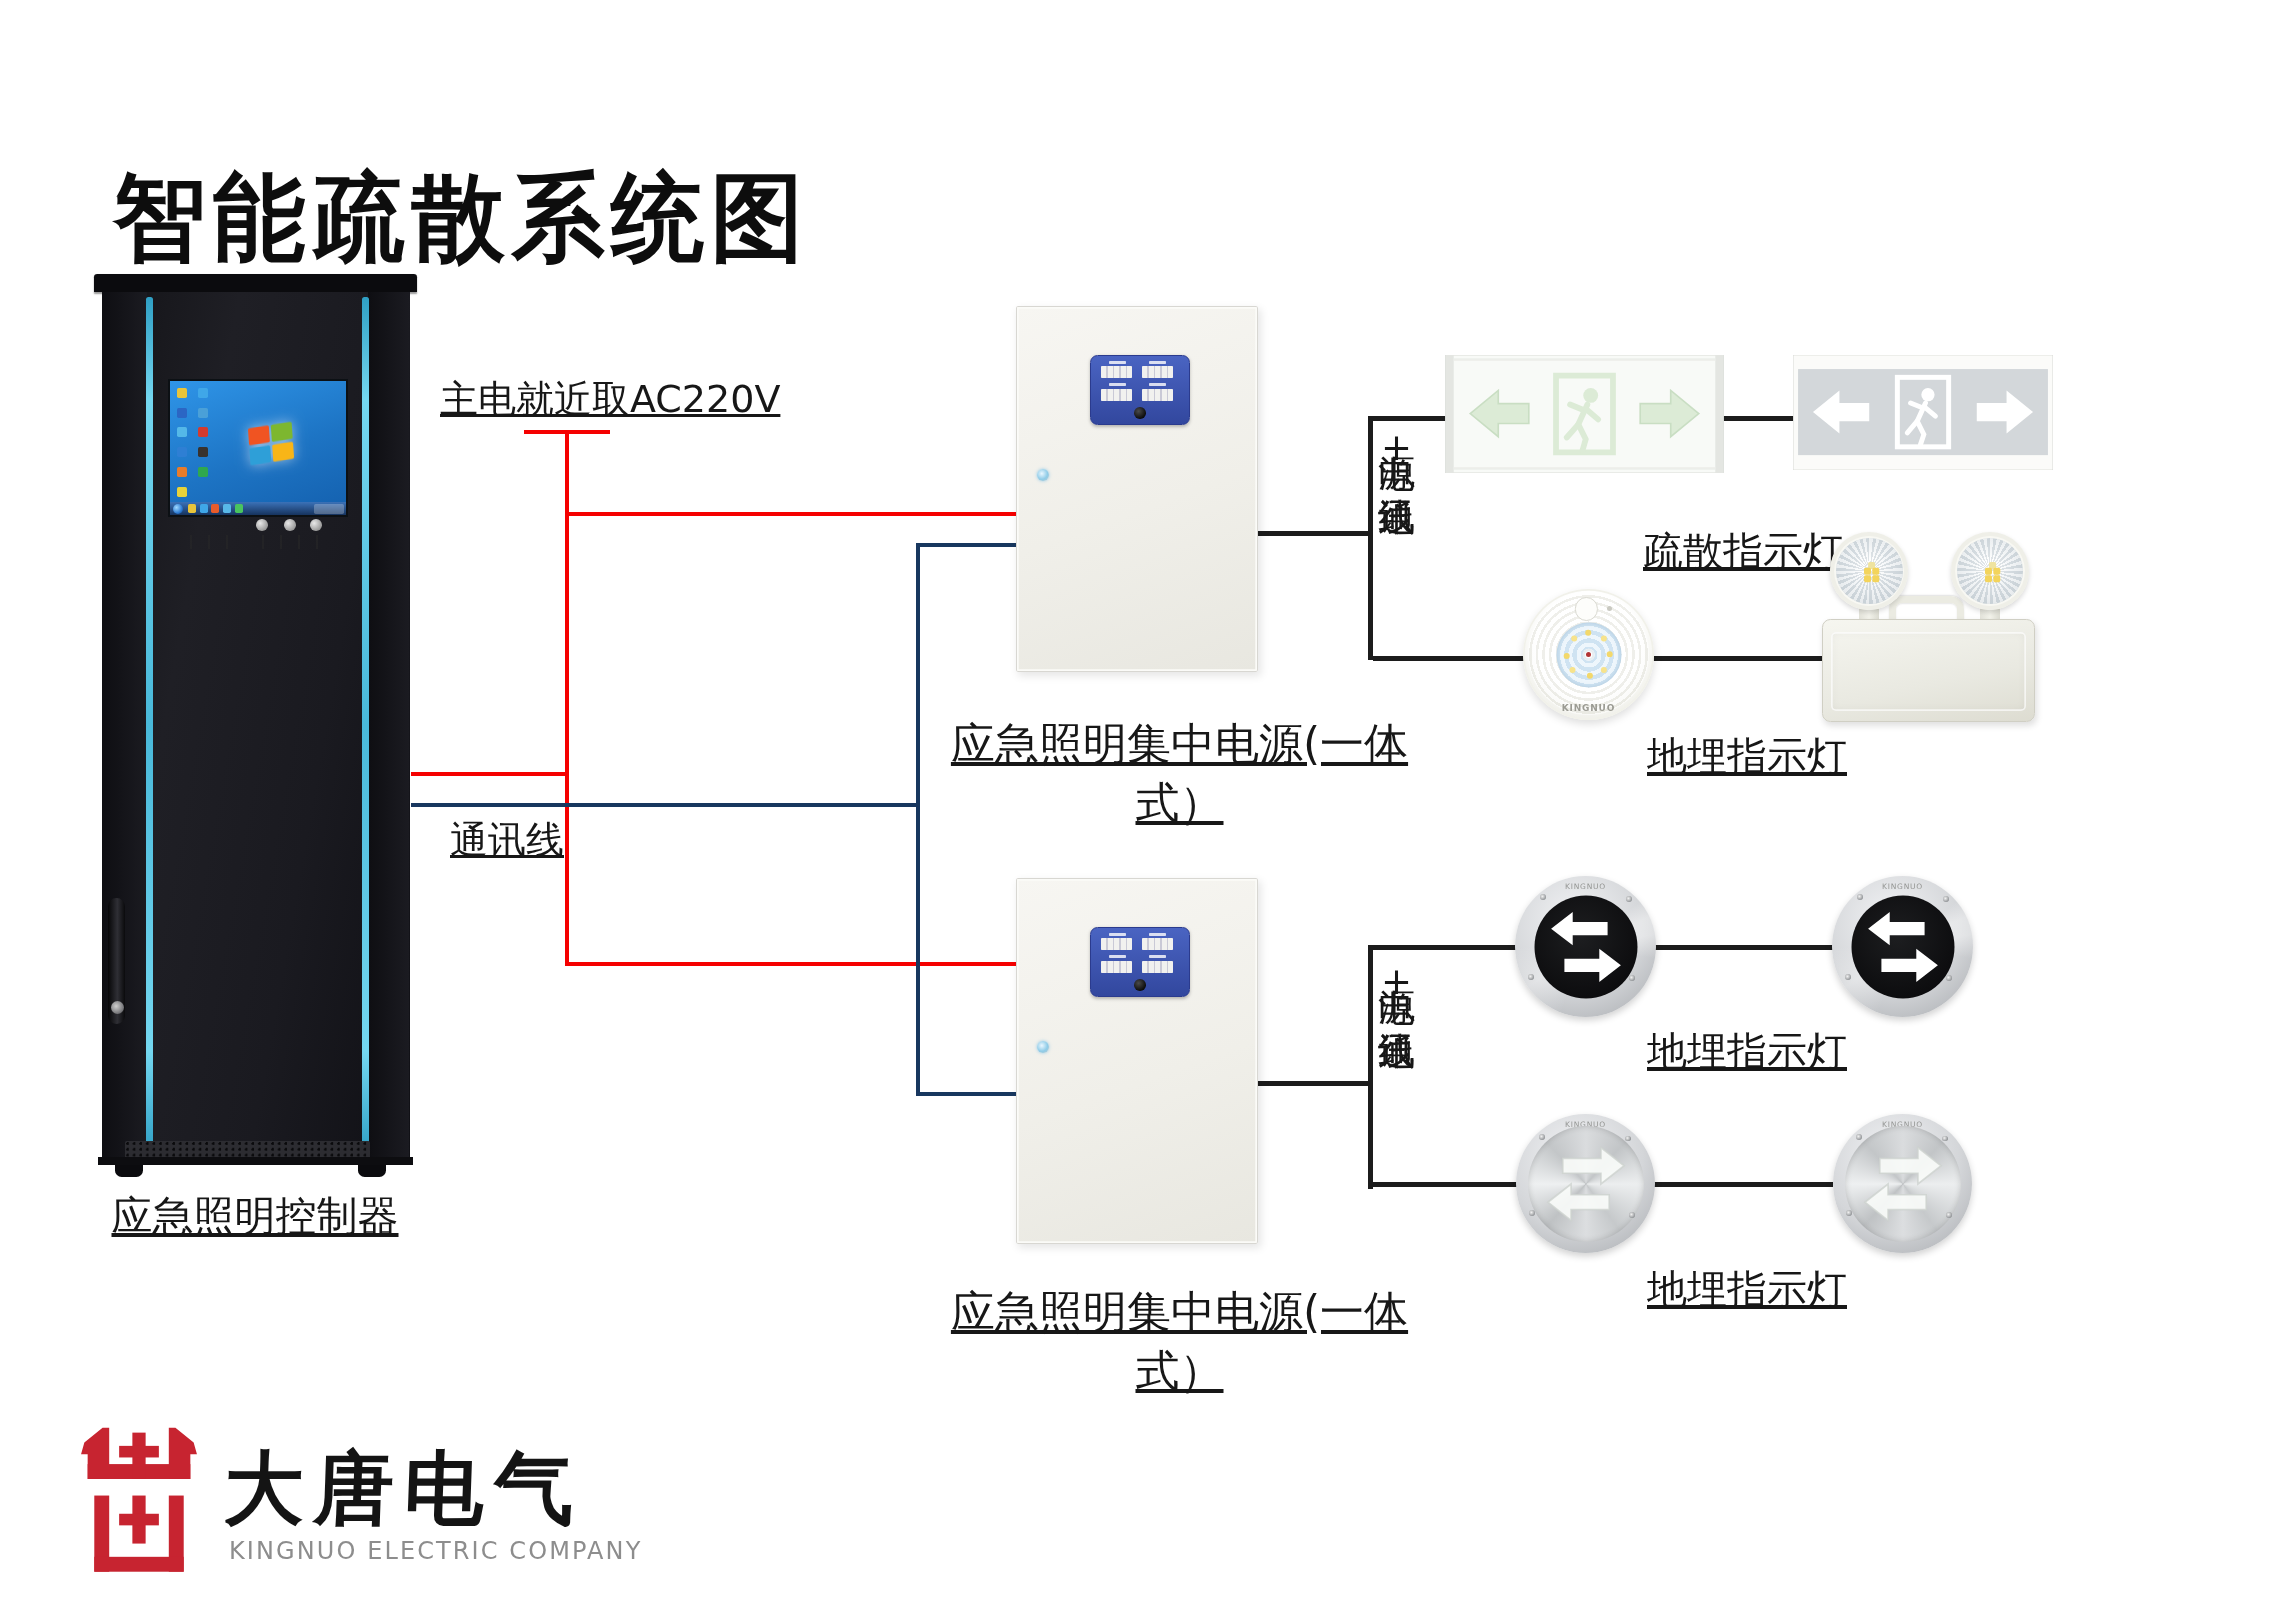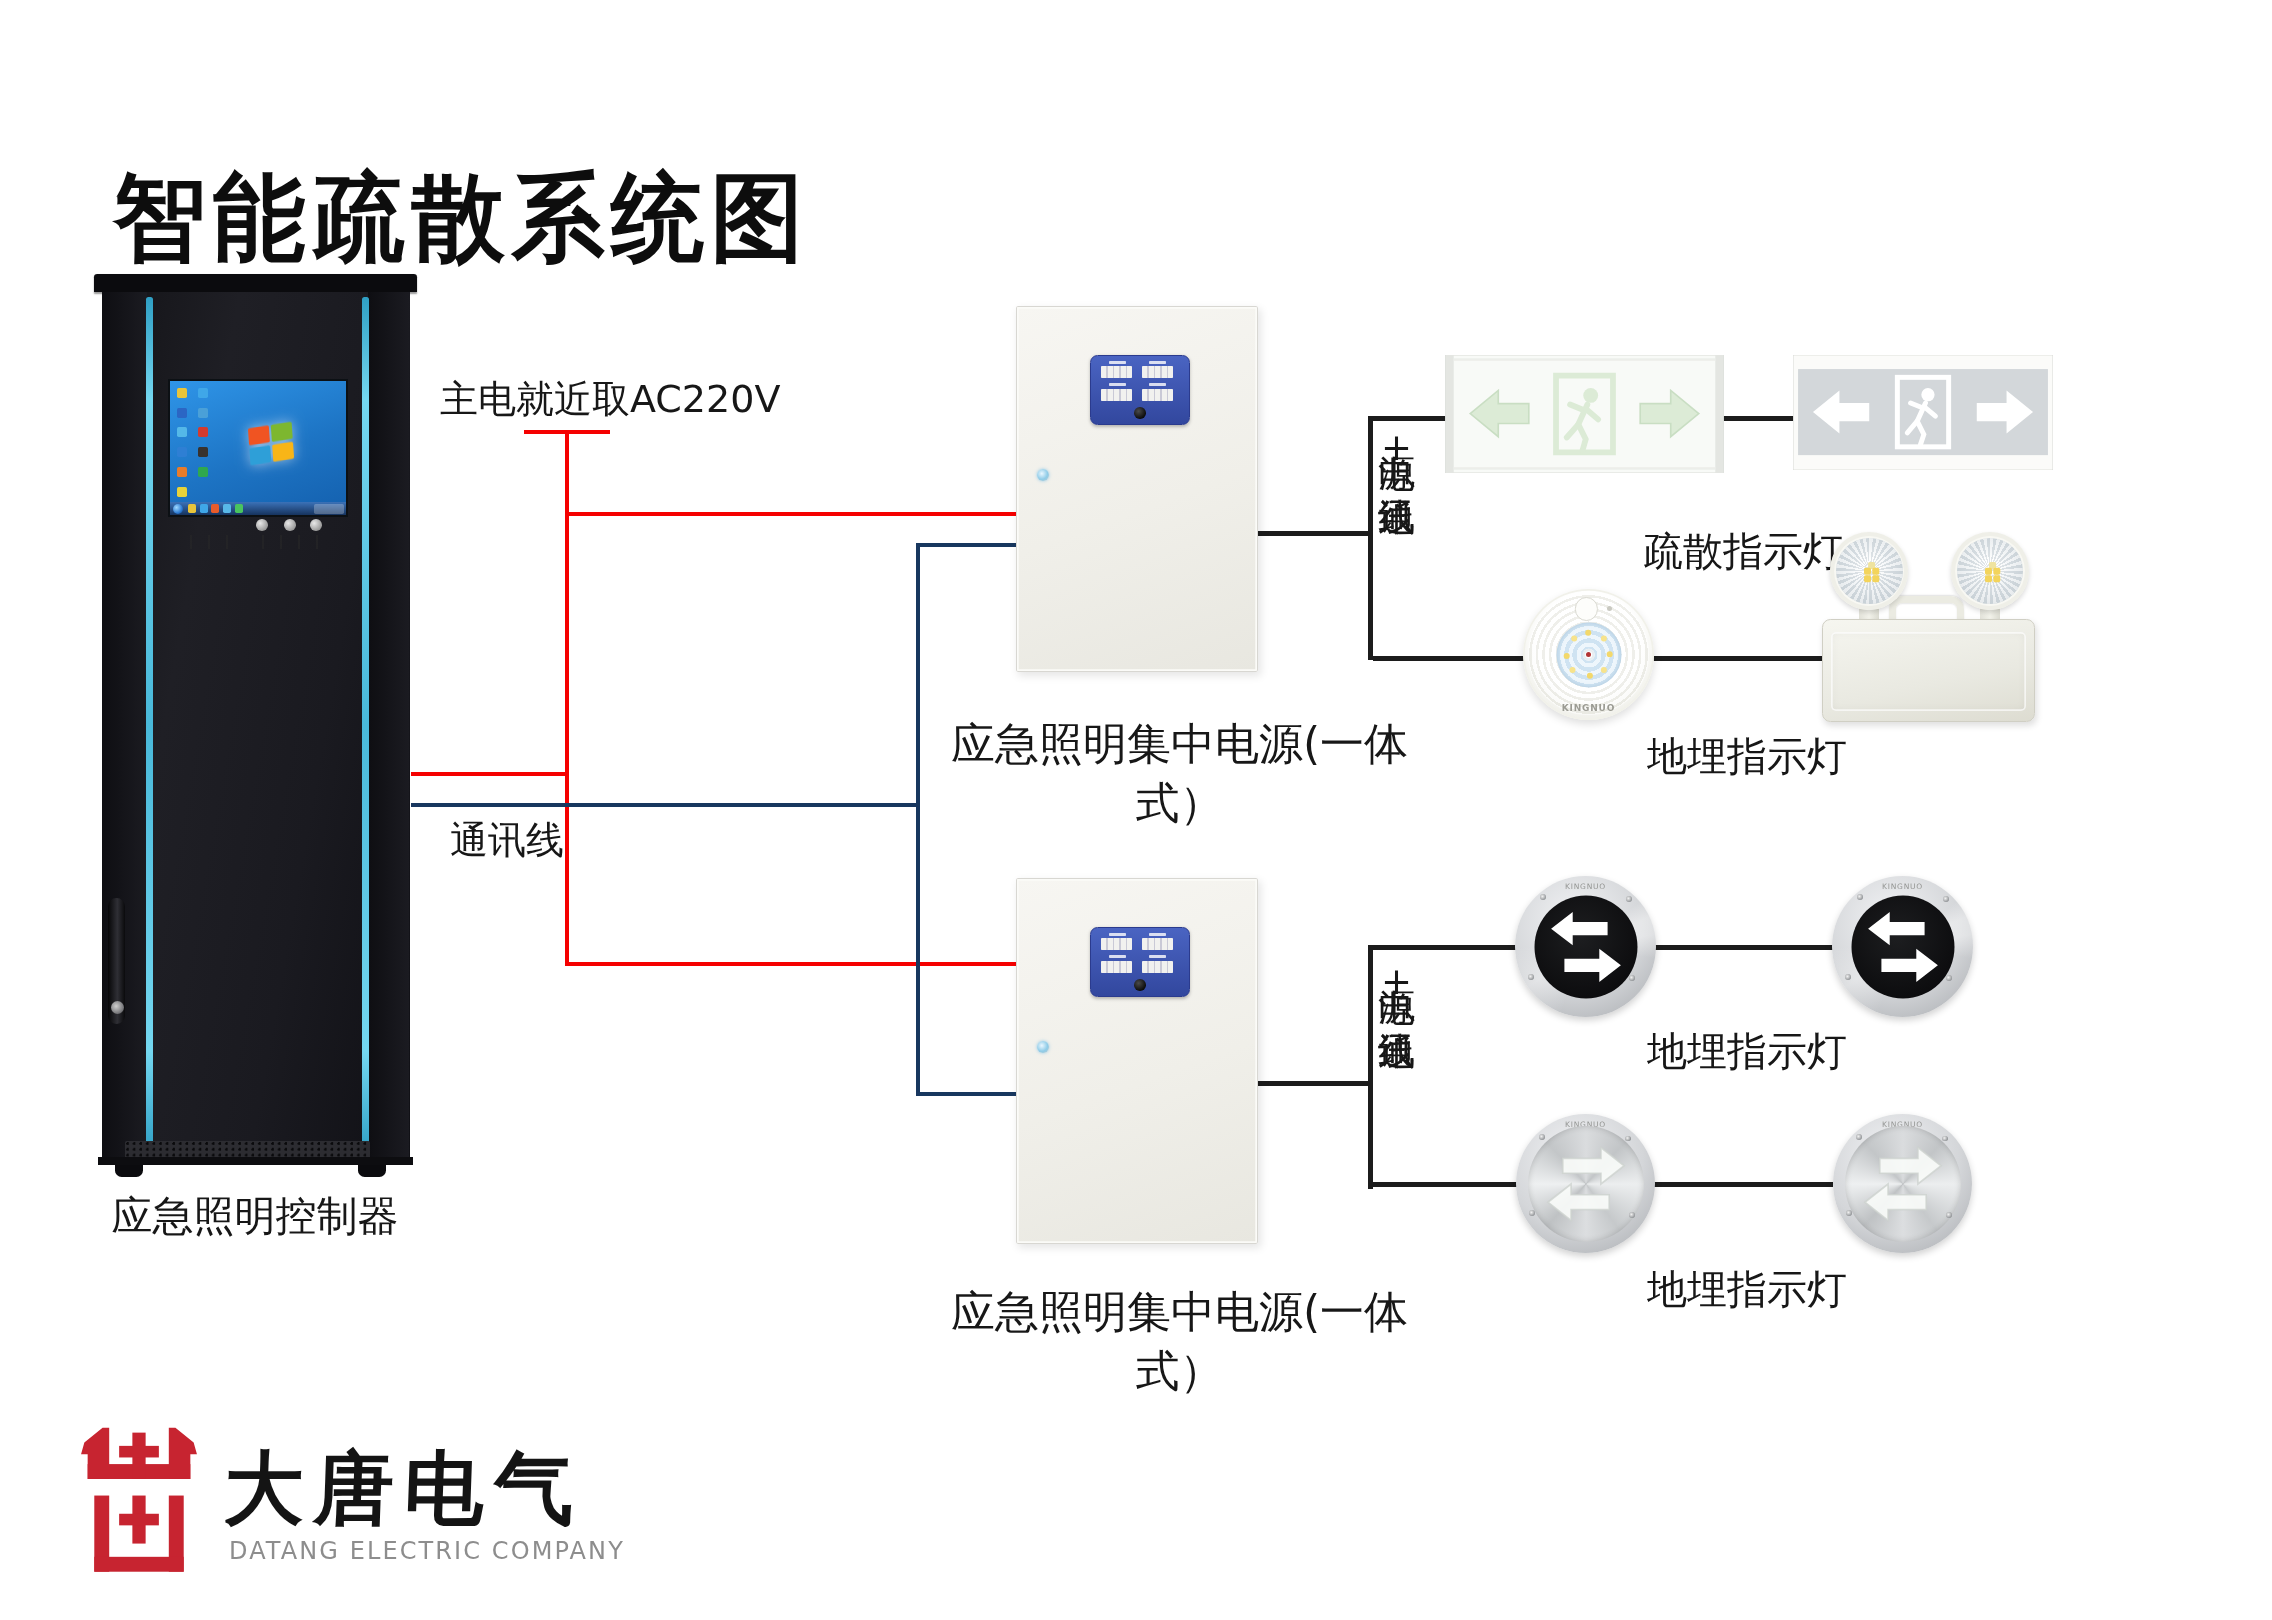--- a/index.html
+++ b/index.html
@@ -2,21 +2,21 @@
 <html style="font-size:13.2px"><head>
 <meta charset="utf-8">
 <style>
   html,body{margin:0;padding:0;background:#ffffff;}
   #canvas{position:relative;width:2273px;height:1620px;background:#ffffff;overflow:hidden;
           font-family:"DejaVu Sans","Liberation Sans",sans-serif;color:#1a1a1a;}
   .abs{position:absolute;}
   
   .title{font-family:"DejaVu Serif","Liberation Serif",serif;font-weight:900;font-size:93px;
          letter-spacing:6.6px;color:#0d0d0d;transform:scaleY(1.04);}
-  .lbl{color:#171717;}
+  .lbl{color:#171717;text-decoration:underline;}
   .lbl-46{font-size:38px;}
   .lbl-48{font-size:40px;text-align:center;}
   .lbl-50{font-size:41px;text-align:center;}
   .lbl-54{font-size:44px;text-align:center;}
   .vtext{writing-mode:vertical-rl;text-orientation:upright;font-size:37px;line-height:1.08;color:#171717;}
   
   .wire{position:absolute;}
   .wr{background:#f50000;}
   .wb{background:#18375f;}
   .wk{background:#1c1c1c;}
@@ -382,16 +382,16 @@
         <rect x="46" y="24" width="48" height="14"></rect>
         <rect x="16" y="84" width="18" height="92"></rect>
         <rect x="106" y="84" width="18" height="92"></rect>
         <rect x="16" y="158" width="108" height="18"></rect>
         <rect x="62" y="84" width="16" height="58"></rect>
         <rect x="46" y="106" width="48" height="14"></rect>
       </g>
     </svg>
   </div>
   <div class="abs logo-zh" style="left:224px;top:1436px;">大唐电气</div>
-  <div class="abs logo-en" style="left:229px;top:1537px;">DATANG ELECTRIC COMPANY</div>
+  <div class="abs logo-en" style="left:229px;top:1537px;">KINGNUO ELECTRIC COMPANY</div>
 
 </div>
 
 
 </body></html>

